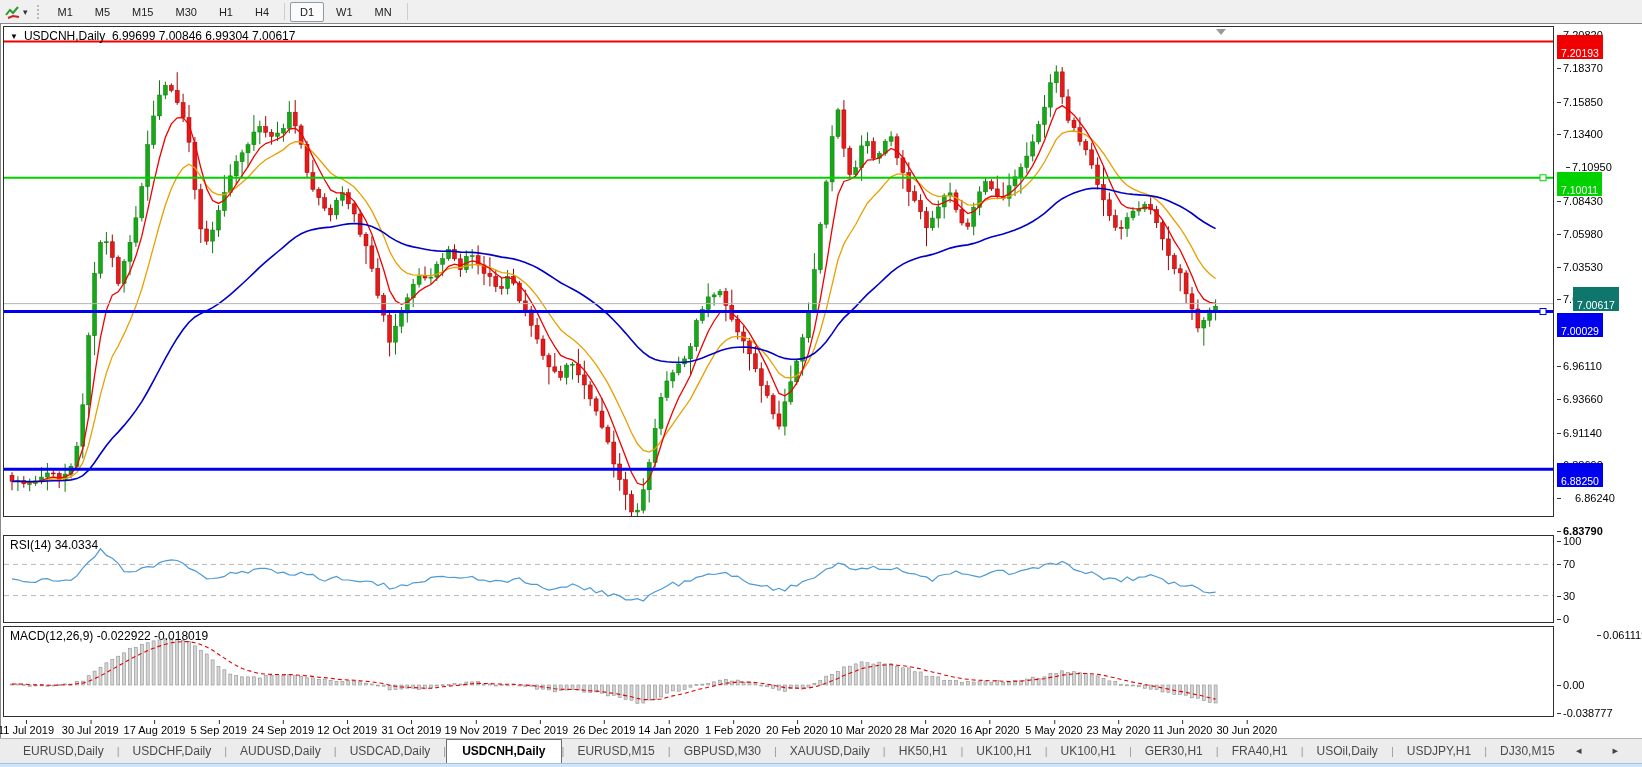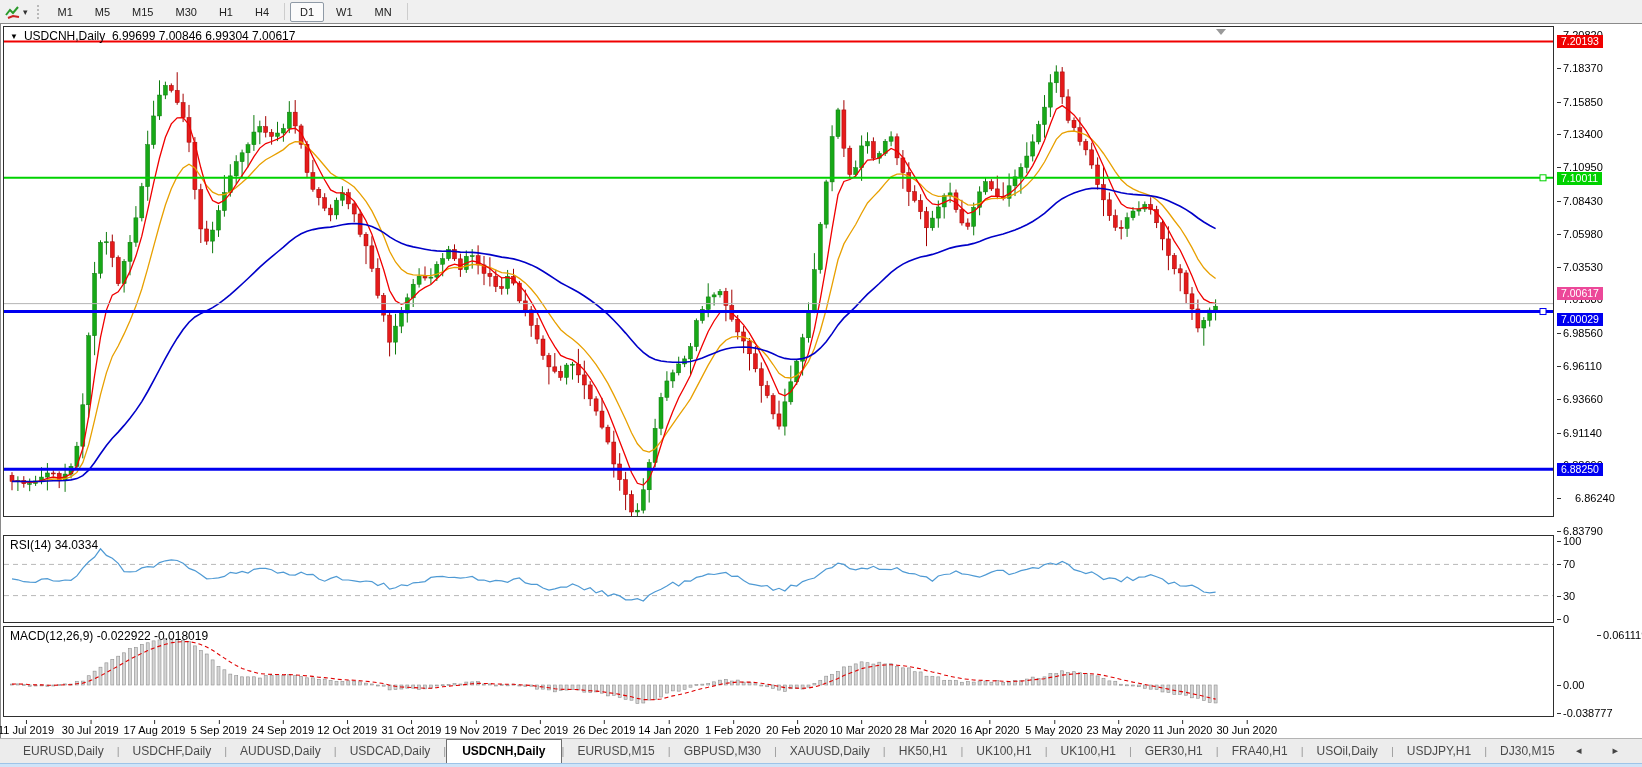--- a/index.html
+++ b/index.html
@@ -30,21 +30,21 @@
 
   #chart-title { position:absolute; left:6px; top:2px; font-size:12px; color:#000; z-index:5; white-space:pre; }
   #chart-title .tri { font-size:8px; margin-right:6px; vertical-align:1px; }
   .ind-label { position:absolute; left:6px; top:2px; font-size:12px; color:#000; z-index:5; }
 
   
   #axis-col { position:absolute; left:1555px; top:0; width:87px; height:715px; background:#fff; }
   .axlabel { position:absolute; left:7px; height:12px; line-height:12px; font-size:11px; color:#000; white-space:nowrap; }
   .axlabel::before { content:''; position:absolute; left:-6px; top:6px; width:4px; height:1px; background:#2e2e2e; }
   .pricetag { position:absolute; left:1px; height:13px; line-height:13px; font-size:10.5px; color:#fff;
-              padding:0 4px; white-space:nowrap; z-index:6; }
+              padding:12px 4px; white-space:nowrap; z-index:6; }
 
   
   #date-row { position:absolute; left:0; top:696px; width:1553px; height:19px; background:#fff; }
   .datelabel { position:absolute; top:4px; transform:translateX(-50%); font-size:11px; color:#000; white-space:nowrap; }
   .datelabel::before { content:''; position:absolute; left:50%; top:-4px; width:1px; height:4px; background:#2e2e2e; }
 
   
   #tabbar { position:absolute; left:0; top:738px; width:1642px; height:25px; background:#ececec;
             border-top:1px solid #b4b4b4; display:flex; align-items:stretch; }
   #tabs { display:flex; align-items:center; padding-left:10px; }
@@ -727,42 +727,42 @@
         <rect x="1204.2" y="58" width="3" height="17.399249653269877" fill="#d4d4d4" stroke="#8f8f8f" stroke-width="0.6"></rect>
         <rect x="1210.1000000000001" y="58" width="3" height="17.962702048917507" fill="#d4d4d4" stroke="#8f8f8f" stroke-width="0.6"></rect>
         <polyline points="8,57.1 13.9,57.0 19.8,57.1 25.700000000000003,57.7 31.6,57.9 37.5,57.9 43.4,58.2 49.3,58.2 55.199999999999996,58.1 61.099999999999994,57.8 67,57.6 72.9,56.8 78.80000000000001,56.1 84.70000000000002,54.3 90.60000000000002,51.7 96.50000000000003,48.8 102.40000000000003,45.6 108.30000000000004,42.3 114.20000000000005,39.0 120.10000000000005,35.7 126.00000000000006,32.2 131.90000000000006,29.3 137.80000000000007,26.3 143.70000000000007,23.6 149.60000000000008,21.2 155.50000000000009,19.1 161.4000000000001,17.3 167.3000000000001,15.8 173.2000000000001,15.0 179.1000000000001,14.6 185.0000000000001,14.6 190.90000000000012,15.7 196.80000000000013,17.6 202.70000000000013,20.0 208.60000000000014,23.2 214.50000000000014,27.3 220.40000000000015,31.1 226.30000000000015,35.1 232.20000000000016,38.5 238.10000000000016,41.4 244.00000000000017,43.5 249.90000000000018,45.1 255.80000000000018,46.6 261.70000000000016,47.1 267.60000000000014,47.4 273.5000000000001,47.5 279.4000000000001,47.7 285.30000000000007,47.6 291.20000000000005,47.9 297.1,48.3 303,48.9 308.9,49.4 314.79999999999995,50.2 320.69999999999993,50.6 326.5999999999999,51.3 332.4999999999999,52.1 338.39999999999986,52.7 344.29999999999984,53.0 350.1999999999998,53.3 356.0999999999998,53.7 361.9999999999998,54.3 367.89999999999975,54.9 373.7999999999997,55.7 379.6999999999997,56.6 385.5999999999997,58.2 391.49999999999966,59.3 397.39999999999964,60.0 403.2999999999996,60.3 409.1999999999996,60.5 415.09999999999957,61.0 420.99999999999955,61.2 426.8999999999995,61.2 432.7999999999995,60.6 438.6999999999995,59.8 444.59999999999945,59.2 450.49999999999943,58.6 456.3999999999994,58.2 462.2999999999994,57.4 468.19999999999936,56.8 474.09999999999934,56.2 479.9999999999993,56.5 485.8999999999993,56.6 491.7999999999993,57.0 497.69999999999925,57.1 503.5999999999992,57.3 509.4999999999992,57.3 515.3999999999992,57.7 521.2999999999992,58.1 527.1999999999991,58.4 533.0999999999991,59.3 538.9999999999991,60.0 544.8999999999991,60.7 550.799999999999,61.8 556.699999999999,62.2 562.599999999999,62.4 568.499999999999,62.5 574.399999999999,62.6 580.2999999999989,63.2 586.1999999999989,63.8 592.0999999999989,64.1 597.9999999999989,64.6 603.8999999999988,65.7 609.7999999999988,66.3 615.6999999999988,67.4 621.5999999999988,68.6 627.4999999999987,69.8 633.3999999999987,71.4 639.2999999999987,72.6 645.1999999999987,72.7 651.0999999999987,72.6 656.9999999999986,72.0 662.8999999999986,70.5 668.7999999999986,68.9 674.6999999999986,67.7 680.5999999999985,66.4 686.4999999999985,64.8 692.3999999999985,63.0 698.2999999999985,61.5 704.1999999999985,60.3 710.0999999999984,58.9 715.9999999999984,57.5 721.8999999999984,56.2 727.7999999999984,55.7 733.6999999999983,55.0 739.5999999999983,55.1 745.4999999999983,55.1 751.3999999999983,55.5 757.2999999999982,56.3 763.1999999999982,57.2 769.0999999999982,58.2 774.9999999999982,59.4 780.8999999999982,60.6 786.7999999999981,60.9 792.6999999999981,61.1 798.5999999999981,61.3 804.4999999999981,61.0 810.399999999998,59.9 816.299999999998,58.3 822.199999999998,56.0 828.099999999998,53.8 833.999999999998,51.5 839.8999999999979,48.6 845.7999999999979,46.2 851.6999999999979,43.9 857.5999999999979,41.6 863.4999999999978,40.2 869.3999999999978,39.4 875.2999999999978,38.3 881.1999999999978,38.0 887.0999999999977,37.7 892.9999999999977,38.2 898.8999999999977,38.8 904.7999999999977,39.4 910.6999999999977,40.7 916.5999999999976,41.8 922.4999999999976,43.6 928.3999999999976,45.0 934.2999999999976,46.2 940.1999999999975,48.0 946.0999999999975,49.3 951.9999999999975,50.4 957.8999999999975,51.6 963.7999999999975,52.3 969.6999999999974,53.0 975.5999999999974,53.3 981.4999999999974,53.5 987.3999999999974,53.9 993.2999999999973,53.8 999.1999999999973,54.3 1005.0999999999973,54.5 1010.9999999999973,54.3 1016.8999999999972,54.1 1022.7999999999972,53.6 1028.6999999999973,52.7 1034.5999999999974,52.4 1040.4999999999975,51.7 1046.3999999999976,50.4 1052.2999999999977,49.5 1058.1999999999978,48.1 1064.0999999999979,47.5 1069.999999999998,46.8 1075.899999999998,46.5 1081.7999999999981,46.5 1087.6999999999982,46.8 1093.5999999999983,47.3 1099.4999999999984,48.3 1105.3999999999985,49.7 1111.2999999999986,50.9 1117.1999999999987,52.5 1123.0999999999988,53.8 1128.9999999999989,55.1 1134.899999999999,56.2 1140.799999999999,57.5 1146.6999999999991,58.7 1152.5999999999992,59.7 1158.4999999999993,61.0 1164.3999999999994,62.1 1170.2999999999995,63.4 1176.1999999999996,64.4 1182.0999999999997,65.4 1187.9999999999998,66.7 1193.8999999999999,67.9 1199.8,69.3 1205.7,70.8 1211.6000000000001,72.1" fill="none" stroke="#e00000" stroke-width="1.1" stroke-dasharray="4,3"></polyline>
       </svg>
     </div>
   <div id="axis-col">
       <div class="axlabel" style="top: 5px;">7.20820</div>
       <div class="axlabel" style="top: 37.8202px;">7.18370</div>
       <div class="axlabel" style="top: 71.5781px;">7.15850</div>
       <div class="axlabel" style="top: 104.398px;">7.13400</div>
-      <div class="axlabel" style="top: 137.219px;">7.10950</div>
+      <div class="axlabel" style="top: 137.219px; margin-left: 9px;">7.10950</div>
       <div class="axlabel" style="top: 170.976px;">7.08430</div>
       <div class="axlabel" style="top: 203.797px;">7.05980</div>
       <div class="axlabel" style="top: 236.617px;">7.03530</div>
       <div class="axlabel" style="top: 269.437px;">7.01080</div>
       <div class="axlabel" style="top: 303.195px;">6.98560</div>
       <div class="axlabel" style="top: 336.015px;">6.96110</div>
       <div class="axlabel" style="top: 368.835px;">6.93660</div>
       <div class="axlabel" style="top: 402.593px;">6.91140</div>
       <div class="axlabel" style="top: 435.413px;">6.88690</div>
       <div class="axlabel" style="top: 468.234px; padding-left: 12px;">6.86240</div>
-      <div class="axlabel" style="top: 501.054px;">6.83790</div>
+      <div class="axlabel" style="top: 501.054px; font-weight: bold;">6.83790</div>
       <div class="axlabel" style="top: 511px;">100</div>
       <div class="axlabel" style="top: 534.4px;">70</div>
       <div class="axlabel" style="top: 565.6px;">30</div>
       <div class="axlabel" style="top: 589px;">0</div>
       <div class="axlabel" style="top: 605.066px; margin-left: 40px;">0.061119</div>
       <div class="axlabel" style="top: 655px;">0.00</div>
       <div class="axlabel" style="top: 683px;">-0.038777</div>
       <div class="pricetag" style="top: 11.3993px; background: rgb(240, 0, 0);">7.20193</div>
       <div class="pricetag" style="top: 147.797px; background: rgb(0, 210, 0);">7.10011</div>
-      <div class="pricetag" style="top: 263px; background: #ec4899;">7.00617</div>
+      <div class="pricetag" style="top: 263px; background: #0f766e; margin-left: 16px;">7.00617</div>
       <div class="pricetag" style="top: 288.516px; background: rgb(0, 0, 240);">7.00029</div>
       <div class="pricetag" style="top: 439.308px; background: rgb(0, 0, 240);">6.88250</div>
     </div>
   <div id="date-row">
       <div class="datelabel" style="left: 25px;">11 Jul 2019</div>
       <div class="datelabel" style="left: 89.25px;">30 Jul 2019</div>
       <div class="datelabel" style="left: 153.5px;">17 Aug 2019</div>
       <div class="datelabel" style="left: 217.75px;">5 Sep 2019</div>
       <div class="datelabel" style="left: 282px;">24 Sep 2019</div>
       <div class="datelabel" style="left: 346.25px;">12 Oct 2019</div>

